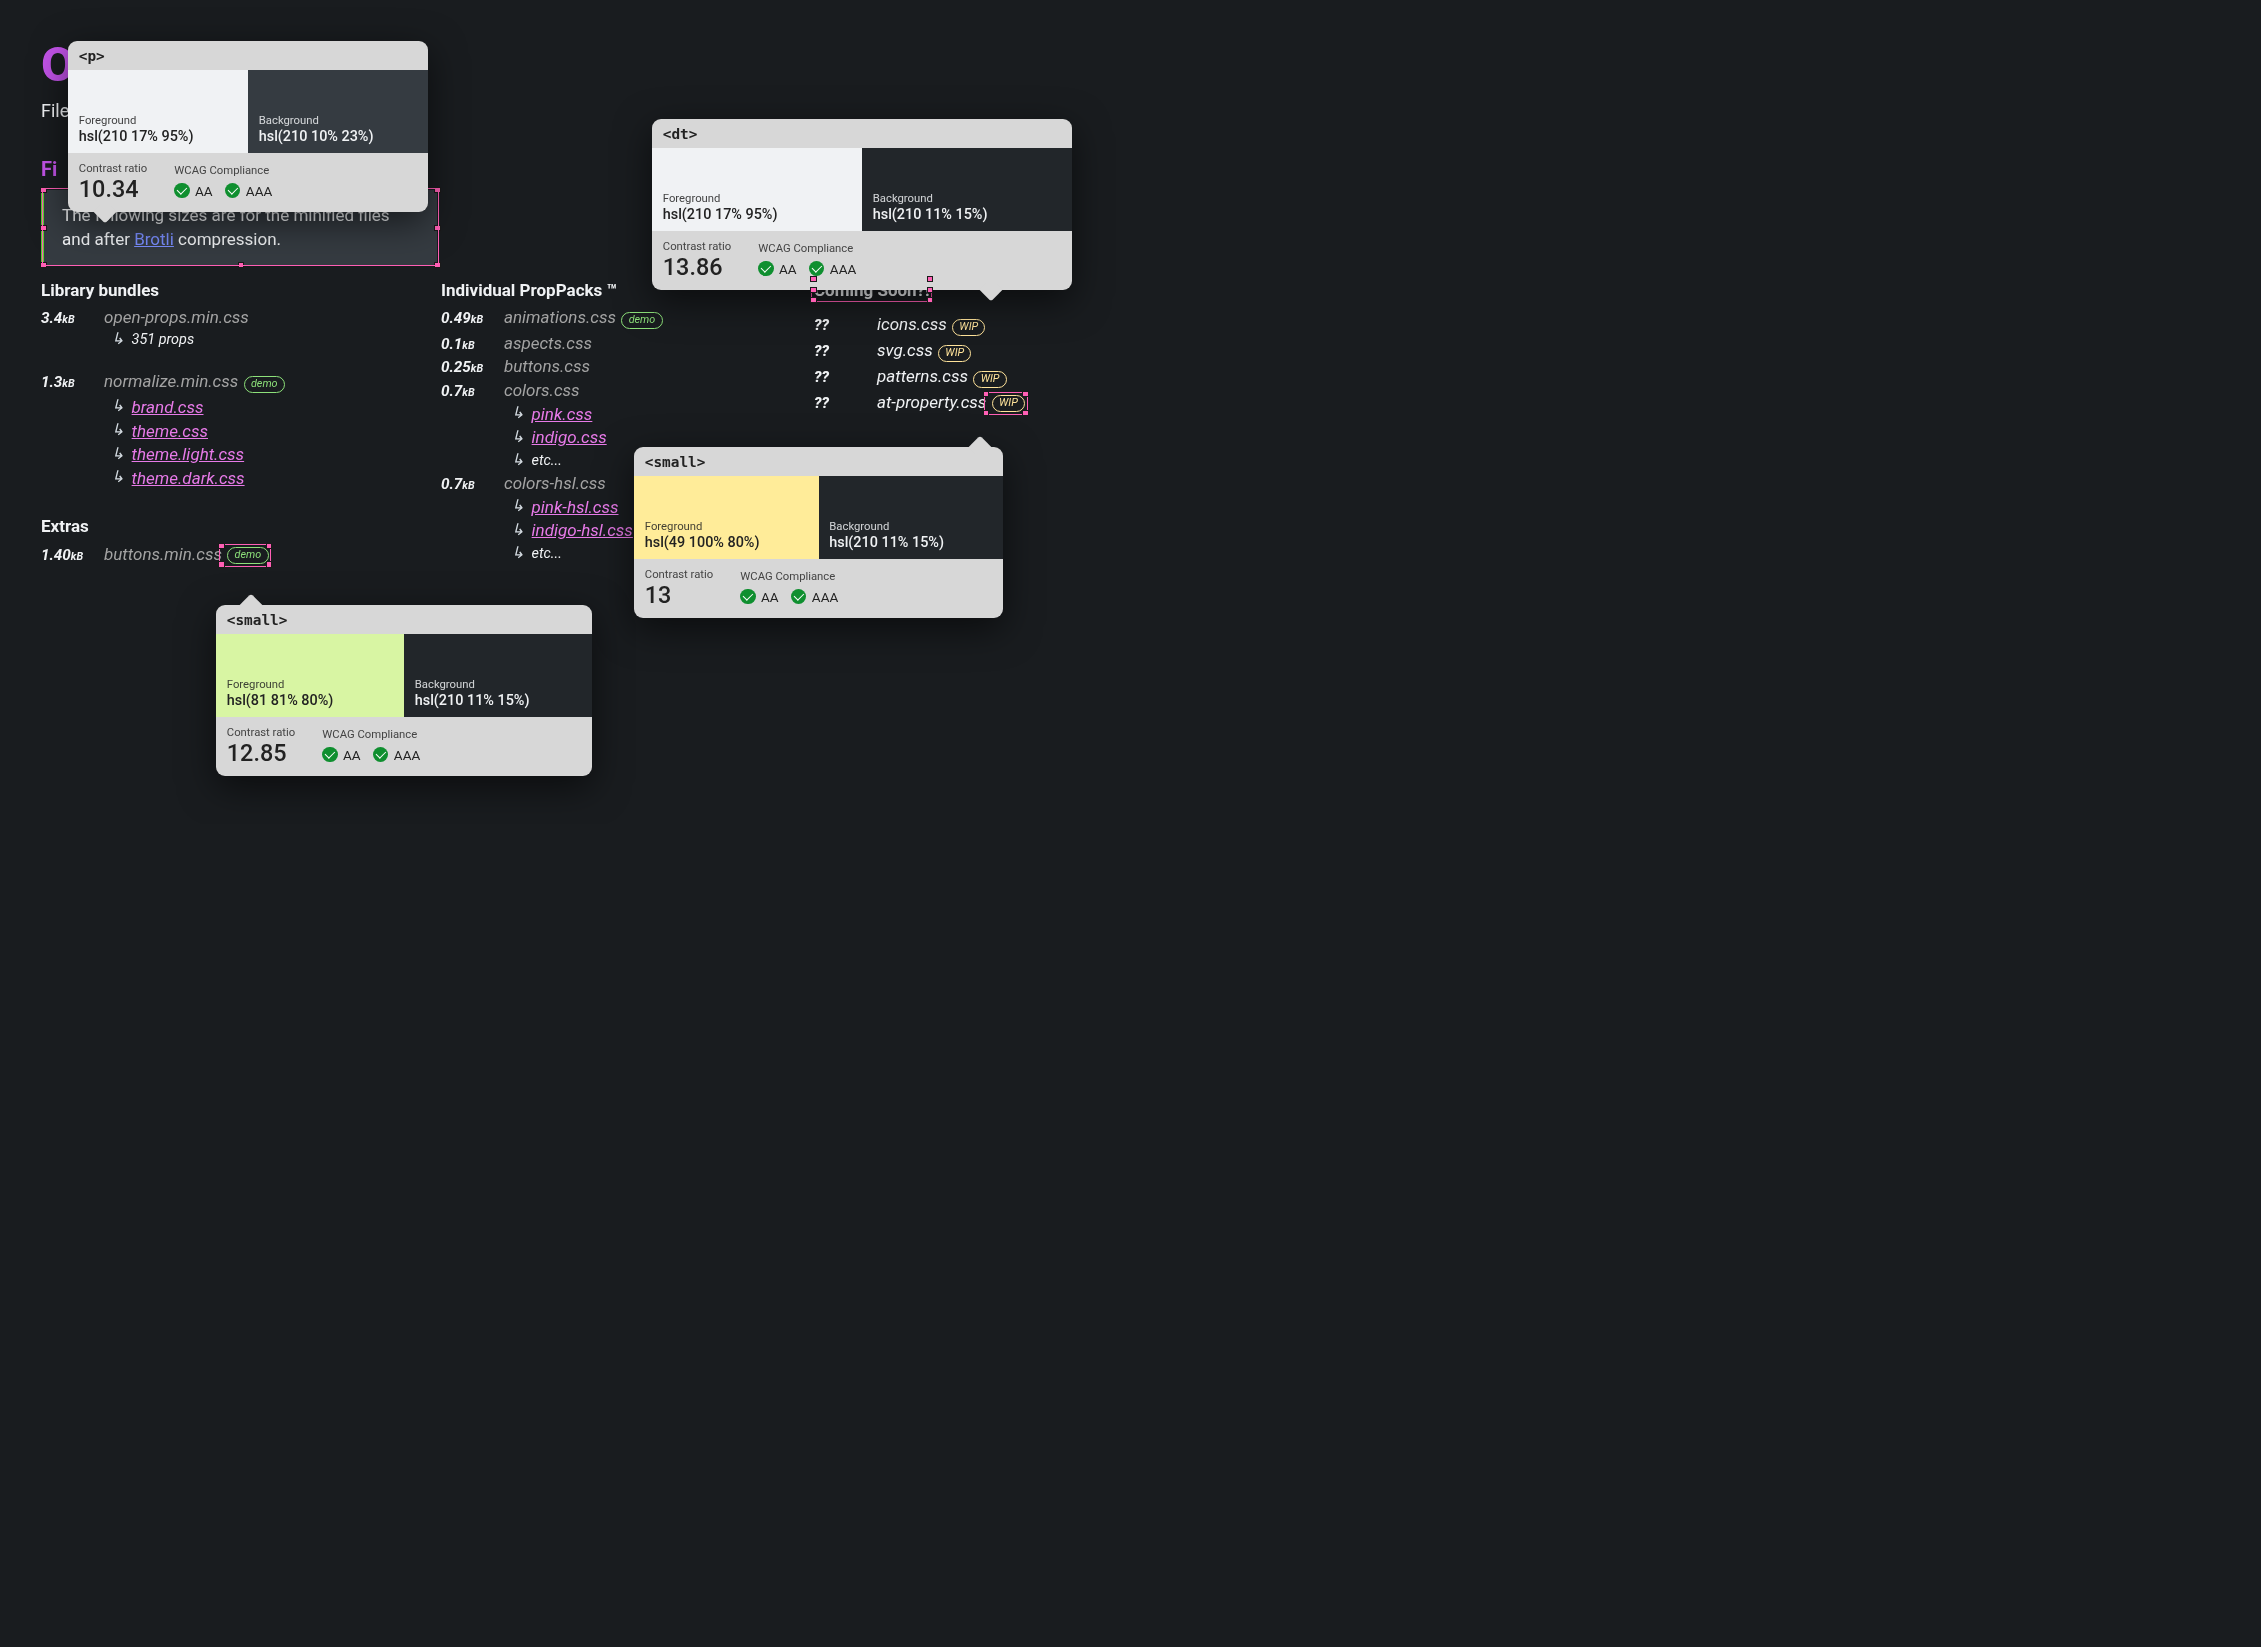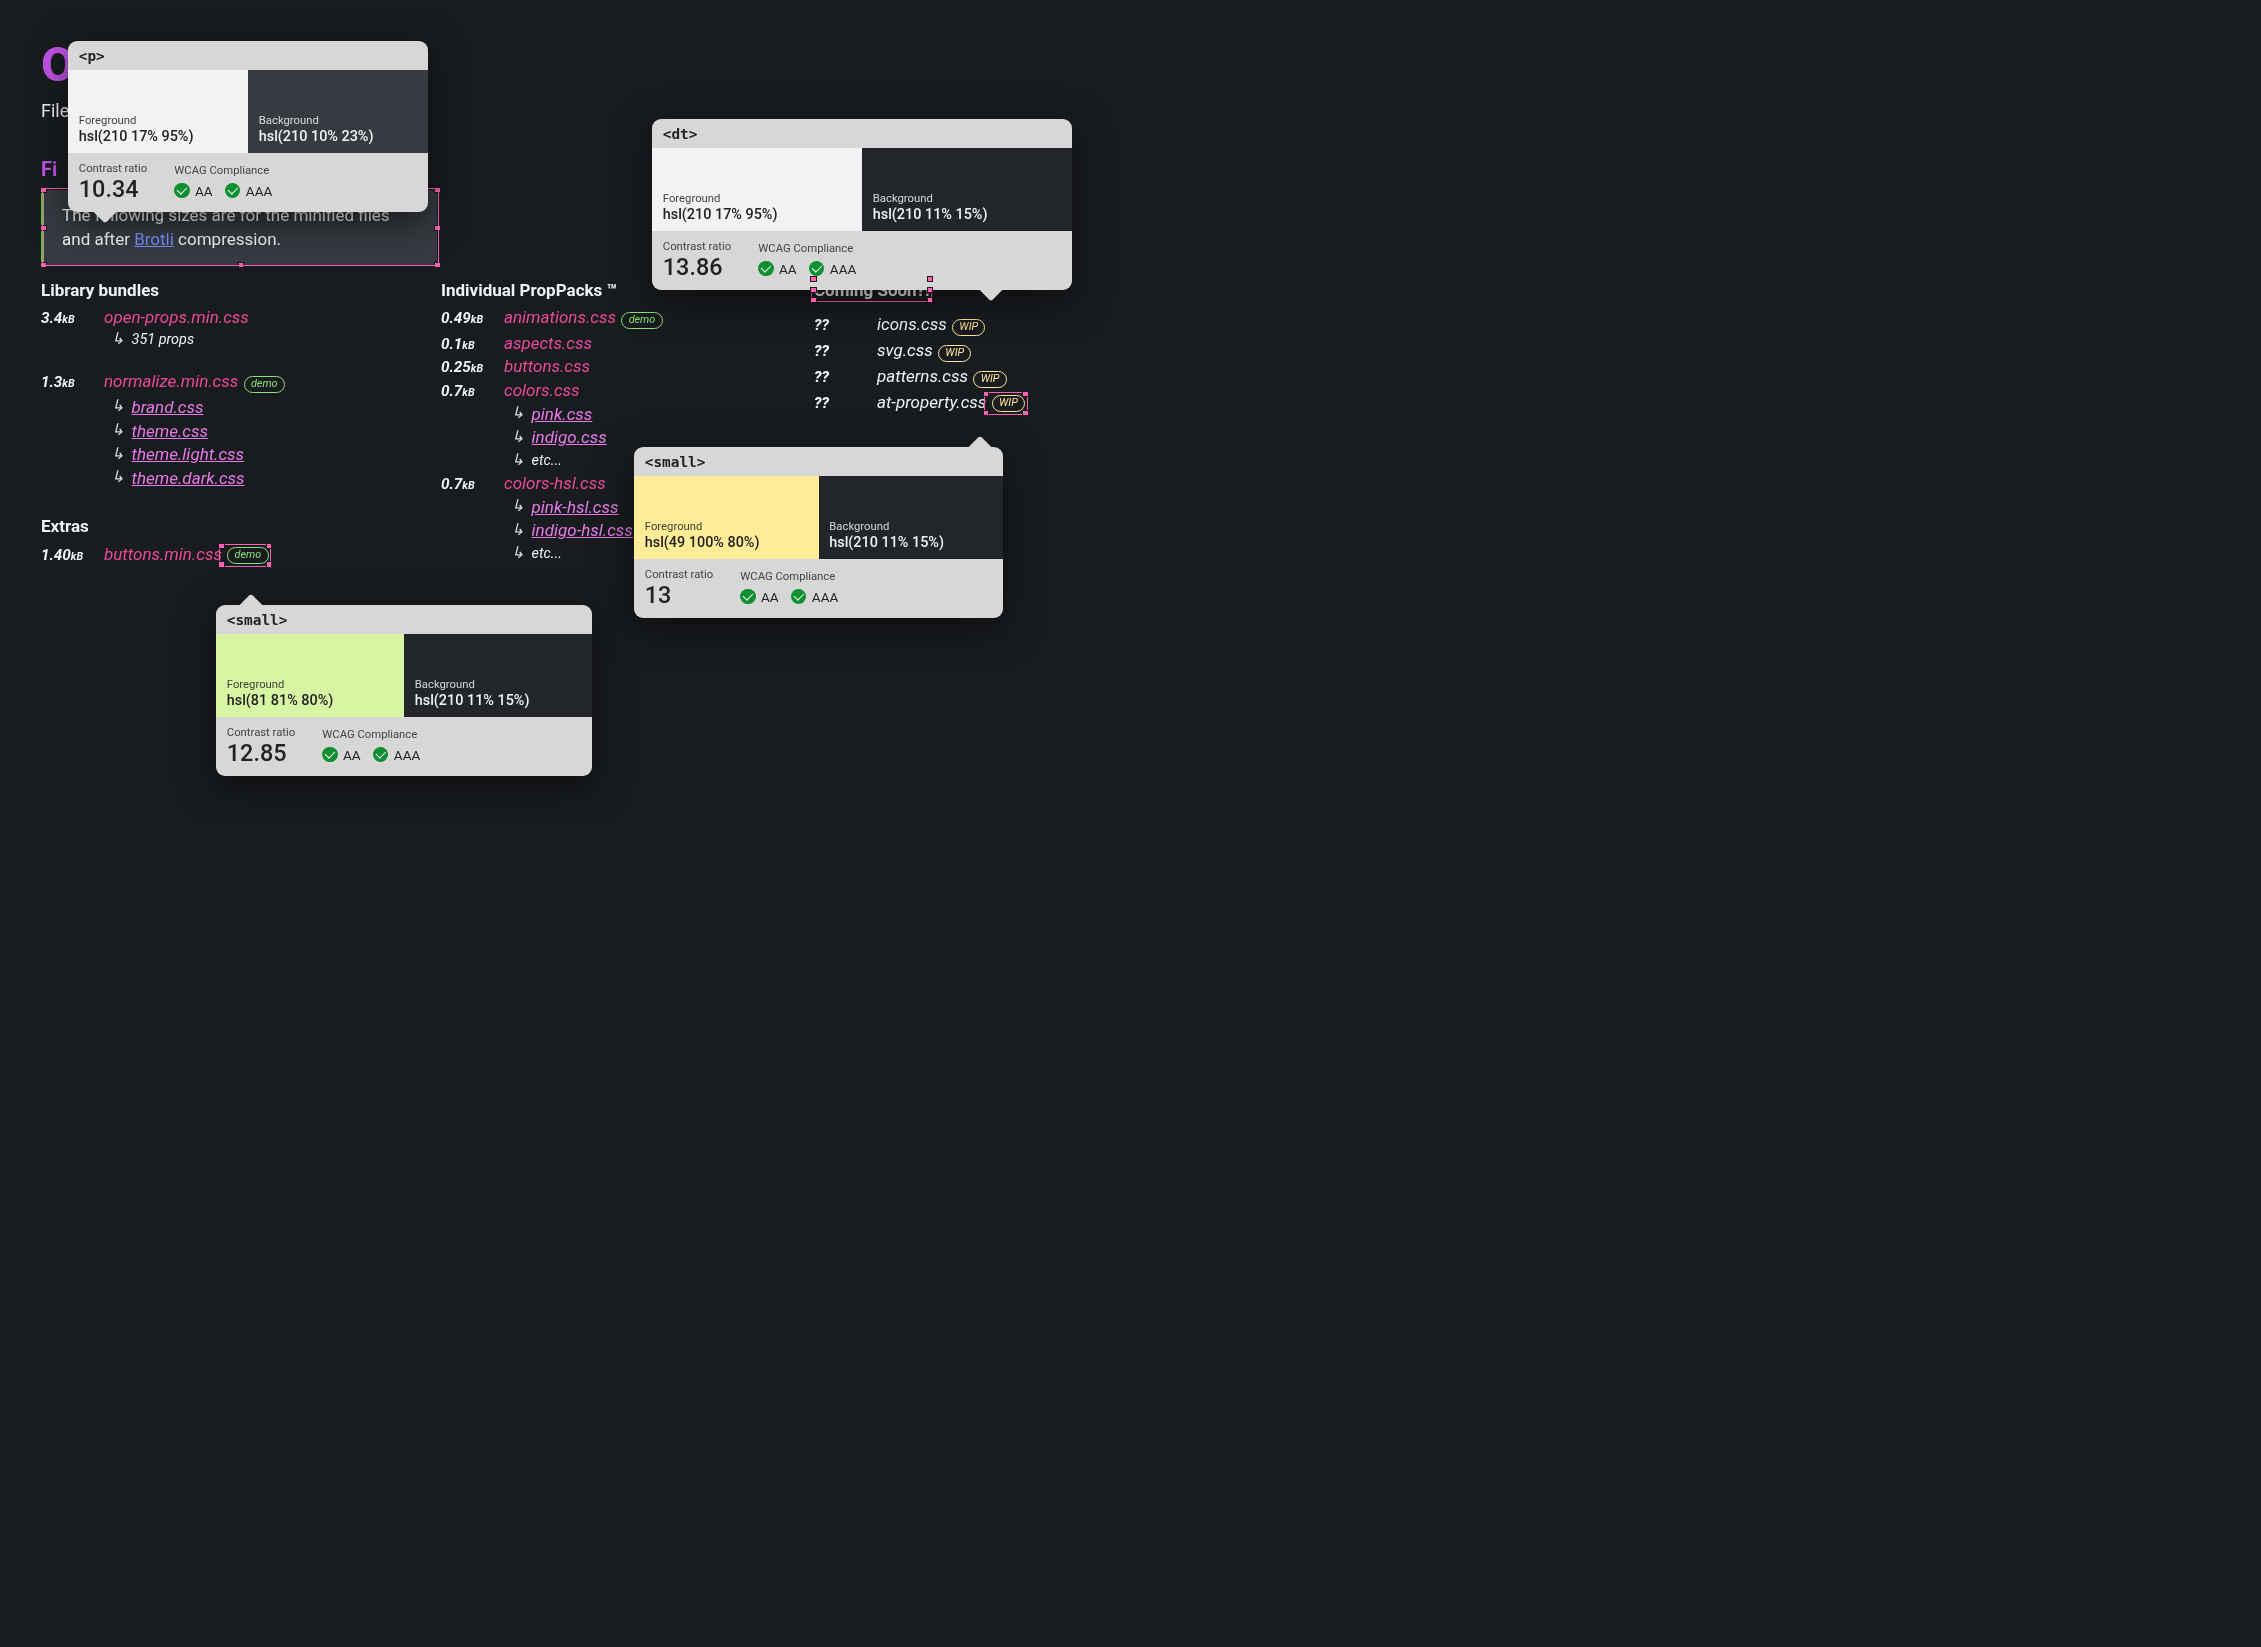--- a/index.html
+++ b/index.html
@@ -93,21 +93,21 @@
 .file-row { display: flex; align-items: baseline; }
 .file-size {
   font-weight: 700;
   font-size: 15.3px;
   color: hsl(210 17% 95%);
   min-width: 63px;
 }
 .file-size .unit { font-size: 10.8px; font-weight: 700; }
 .file-qm { font-weight: 800; font-size: 15.3px; min-width: 63px; }
 .file-link {
-  color: #ec4899;
+  color: #a3a3a3;
   font-size: 17px;
   text-decoration: none;
   text-align: center;
 }
 .sub-link {
   color: #e77ae8;
   font-size: 17px;
 }
 .sub-row { display:flex; align-items:center; margin-left: 70px; }
 .sub-arrow {

